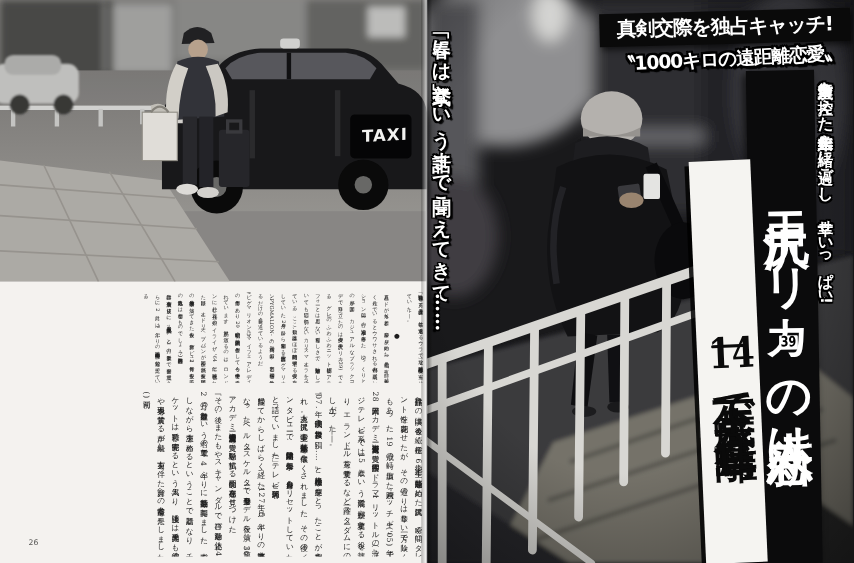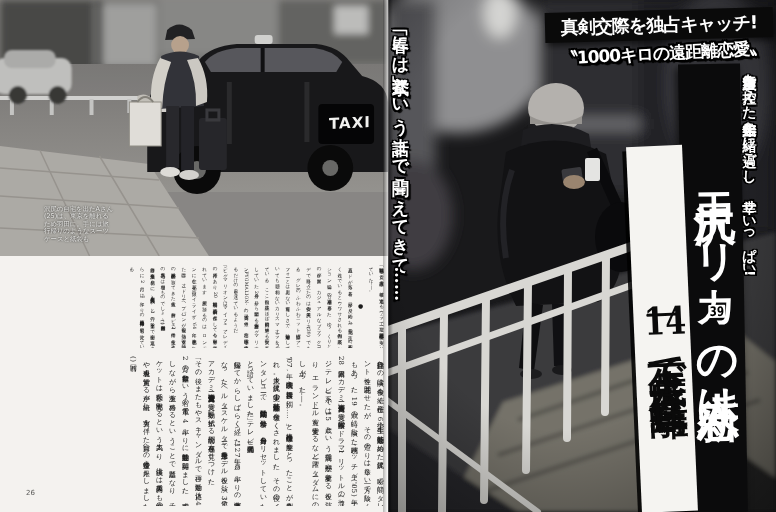--- a/index.html
+++ b/index.html
@@ -140,21 +140,20 @@
           <ellipse cx="190" cy="175" rx="10" ry="5" fill="#dcdad6"></ellipse>
           <path d="M138,96 q8,-4 14,2 l0,8 -14,0 z" fill="#c9c6bf"></path>
           <rect x="130" y="102" width="32" height="44" fill="#eae7e1" stroke="#97948c" stroke-width="1"></rect>
           <path d="M138,102 q8,-10 16,0" fill="none" stroke="#8a877f" stroke-width="2"></path>
           <rect x="200" y="118" width="28" height="52" rx="3" fill="#28282c"></rect>
           <rect x="208" y="110" width="12" height="10" fill="none" stroke="#3c3c40" stroke-width="3"></rect>
         </g>
         <rect width="390" height="256" fill="#000" opacity="0.04"></rect>
       </svg>
       <div class="taxi-sign">TAXI</div>
-      <div class="caption-left">沢尻の自宅を出たAさん(25)は、東京を離れるため羽田に。手には旅行帰りのようなスーツケースと紙袋も</div>
     </div>
 
     <div class="band band-top vtext">
       <p>「唯我独尊」を貫く天才女優は、仕事に邁進するウラで一途な超遠距離恋愛を実らせていた——。</p>
       <p class="bullet-col">●</p>
       <p>正月ムードが落ち着き、日常が戻り始めた1月上旬の夜7時。芸能人も数多く住んでいるとウワサされる都内の高級マンション前に1台の送迎車が停車した。ゆっくりと後部座席の扉が開き、カジュアルなブラックコーデで降り立ったのは女優の沢尻エリカ(39)である。グレーのふわふわニット帽姿はアラフォーとは思えない可愛らしさで、防寒対策をしていても隠し切れないカリスマオーラを放っている。ここ数日、本誌はほぼ同時刻に帰宅する彼女の姿を目撃していた。今月20日から開幕する主演舞台『ピグマリオン-PYGMALION-』の稽古真っ只中で、自宅と稽古場を往復するだけの日々を送っているようだ。</p>
       <p>「『ピグマリオン』は『マイ・フェア・レディ』の原作であり、20世紀初頭の英語演劇の傑作として今も世界中で愛されています。沢尻が演じるのは、ロンドンに住む花売り娘のイライザ。'64年に映画化された際は、オードリー・ヘプバーンが同役を熱演。彼女を筆頭に数々の世界的名優が演じてきた大役を、舞台デビュー2作目で主役を張る沢尻の意気込みは相当なものでしょう」(舞台関係者)</p>
       <p>舞台は東京公演を皮切りに、名古屋・北九州・大阪……と3月の千秋楽まで全国を巡業。さらに、2月には7年ぶりの映画本格復帰作の公開も控えている。</p>
     </div>
 

